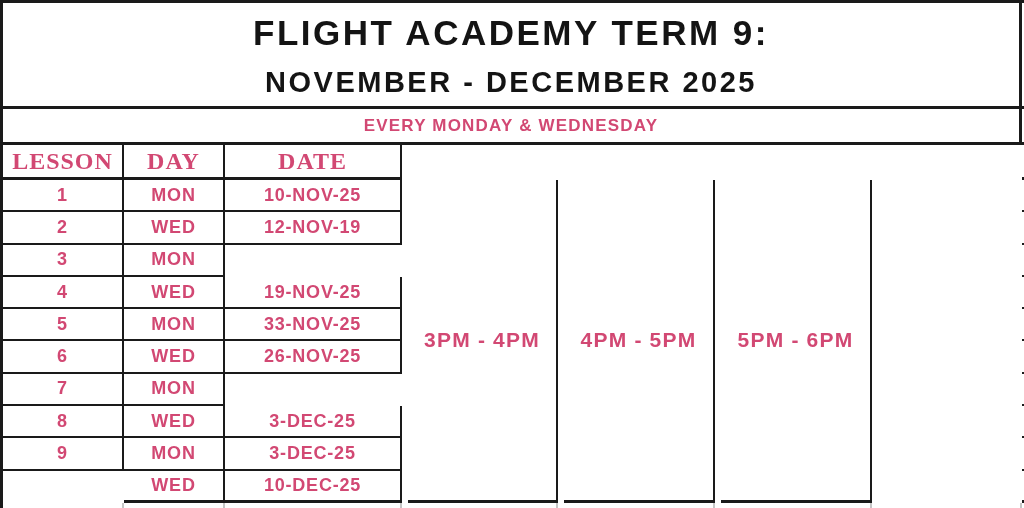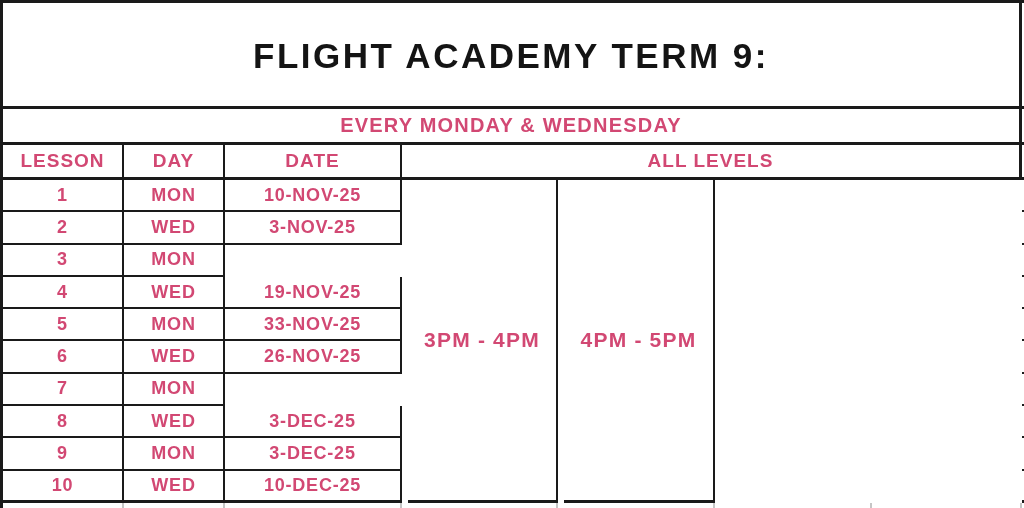--- a/index.html
+++ b/index.html
@@ -32,57 +32,58 @@
     overflow:hidden;
   }
   .b3r{border-right-width:3px;}
   .b3b{border-bottom-width:3px;}
   .nor{border-right:none;}
   .nob{border-bottom:none;}
 
   .title-cell{flex-direction:column;color:var(--black);padding-top:2px;gap:13px;}
   .title-l1{font-size:35px;letter-spacing:2.5px;}
   .title-l2{font-size:29px;letter-spacing:2.5px;}
-  .subtitle{font-size:20px;letter-spacing:1.2px;}
-  .hdr{font-size:19px;letter-spacing:1px;}
+  .subtitle{font-size:17px;letter-spacing:1.2px;}
+  .hdr{font-size:24px;letter-spacing:1px;font-family:Liberation Serif, serif;}
   .body-txt{font-size:18px;letter-spacing:0.8px;}
   .slot{font-size:21px;letter-spacing:1.2px;margin-left:6px;}
 
   .edge{border-right:2px solid var(--faint);border-bottom:none;}
 </style>
 </head>
 <body>
 
 <div class="sched">
 
   <div class="cell title-cell b3r b3b" style="grid-row:1;grid-column:1/8">
     <div class="title-l1">FLIGHT ACADEMY TERM 9:</div>
+    <div class="title-l2">NOVEMBER - DECEMBER 2025</div>
   </div>
   <div class="cell nor b3b" style="grid-row:1;grid-column:8"></div>
 
   <div class="cell subtitle b3r b3b" style="grid-row:2;grid-column:1/8">EVERY MONDAY &amp; WEDNESDAY</div>
   <div class="cell nor b3b" style="grid-row:2;grid-column:8"></div>
 
   <div class="cell hdr b3b" style="grid-row:3;grid-column:1">LESSON</div>
   <div class="cell hdr b3b" style="grid-row:3;grid-column:3">DATE</div>
   <div class="cell hdr b3b" style="grid-row:3;grid-column:2">DAY</div>
-  <div class="cell hdr b3r b3b" style="grid-row:3;grid-column:4/8">ALL LEVELS</div>
   <div class="cell nor b3b" style="grid-row:3;grid-column:8"></div>
 
   <div class="cell body-txt" style="grid-row:4;grid-column:1">1</div>
   <div class="cell body-txt" style="grid-row:4;grid-column:2">MON</div>
   <div class="cell body-txt" style="grid-row:4;grid-column:3">10-NOV-25</div>
   <div class="cell nor" style="grid-row:4;grid-column:8"></div>
 
   <div class="cell slot b3b" style="grid-row:4/span 10;grid-column:4">3PM - 4PM</div>
   <div class="cell slot b3b" style="grid-row:4/span 10;grid-column:5">4PM - 5PM</div>
+  <div class="cell slot b3b" style="grid-row:4/span 10;grid-column:6">5PM - 6PM</div>
 
   <div class="cell body-txt" style="grid-row:5;grid-column:1">2</div>
   <div class="cell body-txt" style="grid-row:5;grid-column:2">WED</div>
-  <div class="cell body-txt" style="grid-row:5;grid-column:3">3-NOV-25</div>
+  <div class="cell body-txt" style="grid-row:5;grid-column:3">12-NOV-19</div>
   <div class="cell nor" style="grid-row:5;grid-column:8"></div>
 
   <div class="cell body-txt" style="grid-row:6;grid-column:1">3</div>
   <div class="cell body-txt" style="grid-row:6;grid-column:2">MON</div>
   <div class="cell nor" style="grid-row:6;grid-column:8"></div>
 
   <div class="cell body-txt" style="grid-row:7;grid-column:1">4</div>
   <div class="cell body-txt" style="grid-row:7;grid-column:2">WED</div>
   <div class="cell body-txt" style="grid-row:7;grid-column:3">19-NOV-25</div>
   <div class="cell nor" style="grid-row:7;grid-column:8"></div>
@@ -104,21 +105,20 @@
   <div class="cell body-txt" style="grid-row:11;grid-column:1">8</div>
   <div class="cell body-txt" style="grid-row:11;grid-column:2">WED</div>
   <div class="cell body-txt" style="grid-row:11;grid-column:3">3-DEC-25</div>
   <div class="cell nor" style="grid-row:11;grid-column:8"></div>
 
   <div class="cell body-txt" style="grid-row:12;grid-column:1">9</div>
   <div class="cell body-txt" style="grid-row:12;grid-column:2">MON</div>
   <div class="cell body-txt" style="grid-row:12;grid-column:3">3-DEC-25</div>
   <div class="cell nor" style="grid-row:12;grid-column:8"></div>
 
-  <div class="cell body-txt b3b" style="grid-row:13;grid-column:1">10</div>
   <div class="cell body-txt b3b" style="grid-row:13;grid-column:2">WED</div>
   <div class="cell body-txt b3b" style="grid-row:13;grid-column:3">10-DEC-25</div>
   <div class="cell nor b3b" style="grid-row:13;grid-column:8"></div>
 
   <div class="cell edge" style="grid-row:14;grid-column:1"></div>
   <div class="cell edge" style="grid-row:14;grid-column:2"></div>
   <div class="cell edge" style="grid-row:14;grid-column:3"></div>
   <div class="cell edge" style="grid-row:14;grid-column:4"></div>
   <div class="cell edge" style="grid-row:14;grid-column:5"></div>
   <div class="cell edge" style="grid-row:14;grid-column:6"></div>

